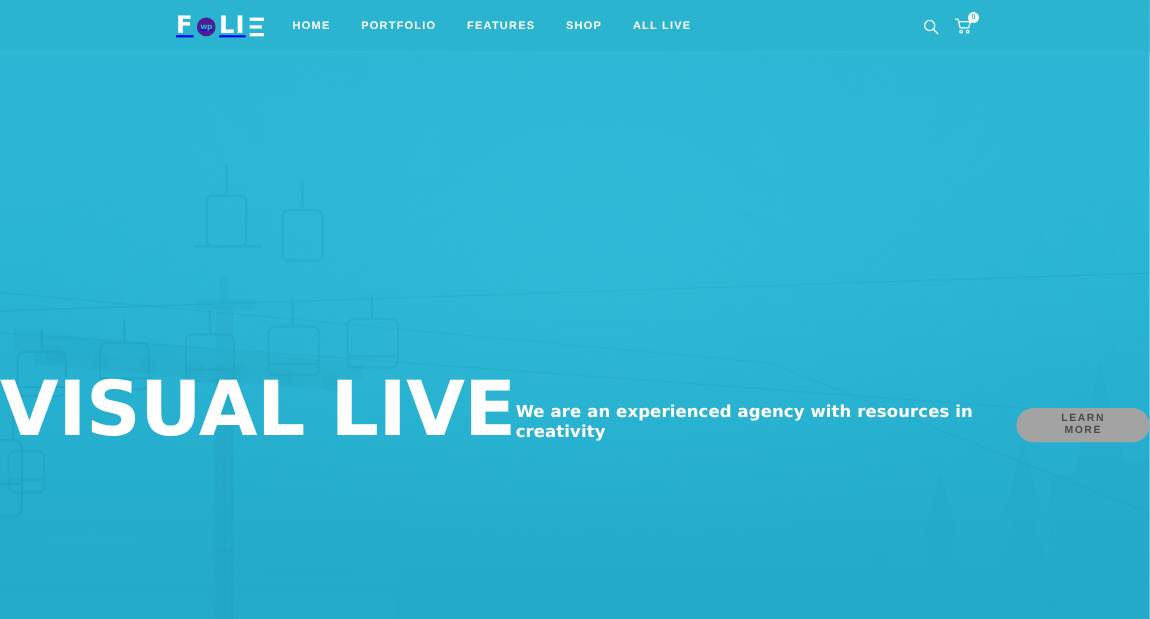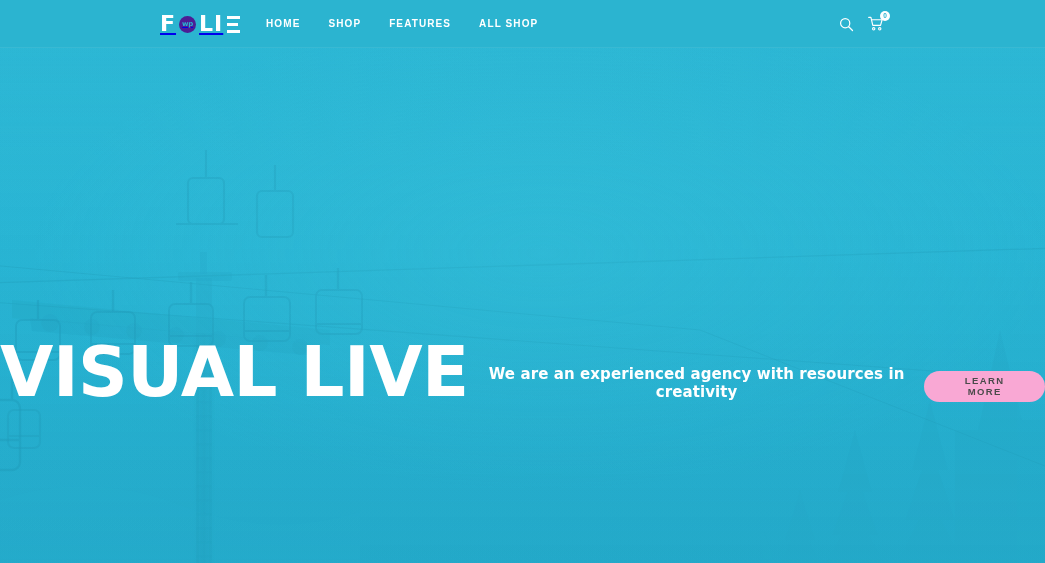--- a/index.html
+++ b/index.html
@@ -190,32 +190,31 @@
     text-align: center;
     white-space: nowrap;
   }
   .hero-sub {
     margin-top: 21px;
     color: #ffffff;
     font-family: "DejaVu Sans", sans-serif;
     font-size: 15px;
     font-weight: 700;
     letter-spacing: 0.1px;
-    text-align: center;
   }
   .hero-btn {
     margin-top: 28px;
     display: inline-flex;
     align-items: center;
     justify-content: center;
     height: 31px;
     padding: 0 25px;
     border: none;
     border-radius: 16px;
-    background: #f9a8d4;
+    background: #a3a3a3;
     color: #4b4b4b;
     font-family: "Liberation Sans", sans-serif;
     font-size: 9.5px;
     font-weight: 700;
     letter-spacing: 1.4px;
     cursor: pointer;
   }
 </style>
 </head>
 <body>
@@ -379,23 +378,24 @@
         <span class="brand-e">
           <span></span>
           <span></span>
           <span></span>
         </span>
       </span>
     </a>
 
     <nav class="nav">
       <a class="nav-item" href="#">HOME</a>
+      <a class="nav-item" href="#">PORTFOLIO</a>
+      <a class="nav-item" href="#">FEATURES</a>
       <a class="nav-item" href="#">SHOP</a>
-      <a class="nav-item" href="#">FEATURES</a>
-      <a class="nav-item" href="#">ALL SHOP</a>
+      <a class="nav-item" href="#">ALL LIVE</a>
     </nav>
 
     <div class="header-actions">
 
       <div class="hicon" title="Search">
         <svg width="15" height="15" viewBox="0 0 16 16" fill="none" aria-hidden="true">
           <circle cx="6.6" cy="6.6" r="4.9" stroke="#ffffff" stroke-width="1.3"></circle>
           <line x1="10.4" y1="10.4" x2="14.4" y2="14.4" stroke="#ffffff" stroke-width="1.3" stroke-linecap="round"></line>
         </svg>
       </div>

